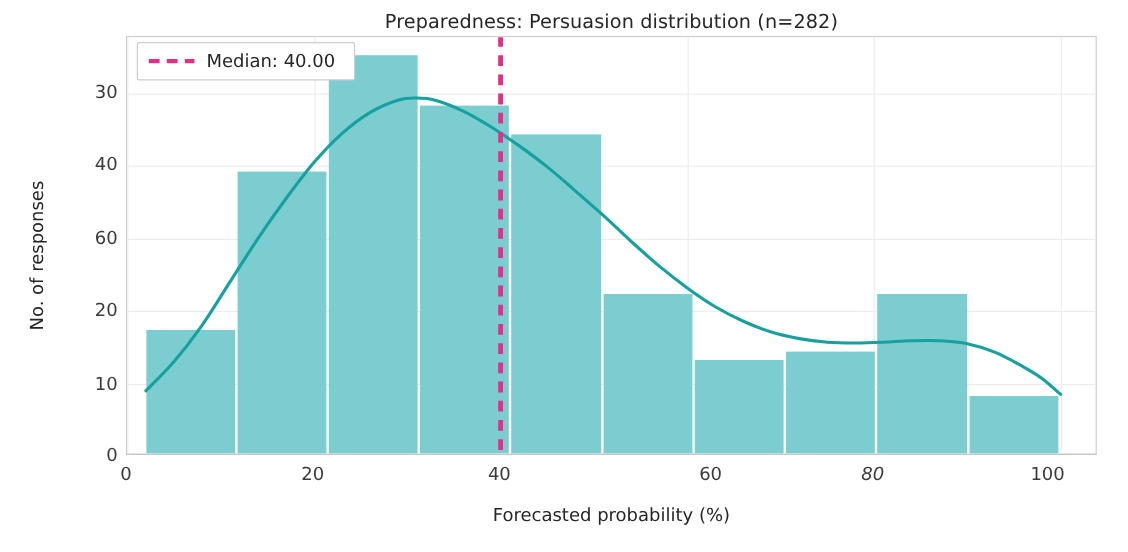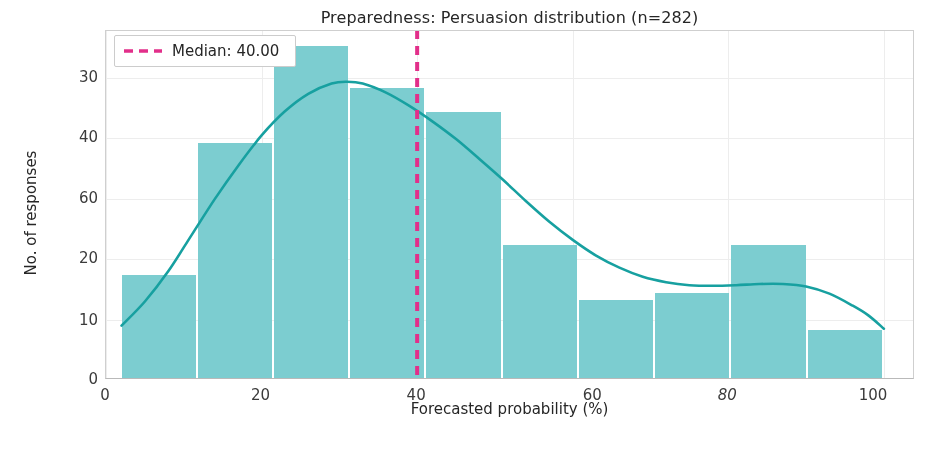--- a/index.html
+++ b/index.html
@@ -106,21 +106,21 @@
     width: 220px;
     text-align: center;
     font-size: 15px;
     color: #262626;
     transform: rotate(-90deg);
     white-space: nowrap;
   }
   #xlabel {
     position: absolute;
     left: 105px;
-    top: 400px;
+    top: 420px;
     width: 809px;
     text-align: center;
     font-size: 15px;
     color: #262626;
     white-space: nowrap;
   }
   
   #legend {
     position: absolute;
     left: 8px;

